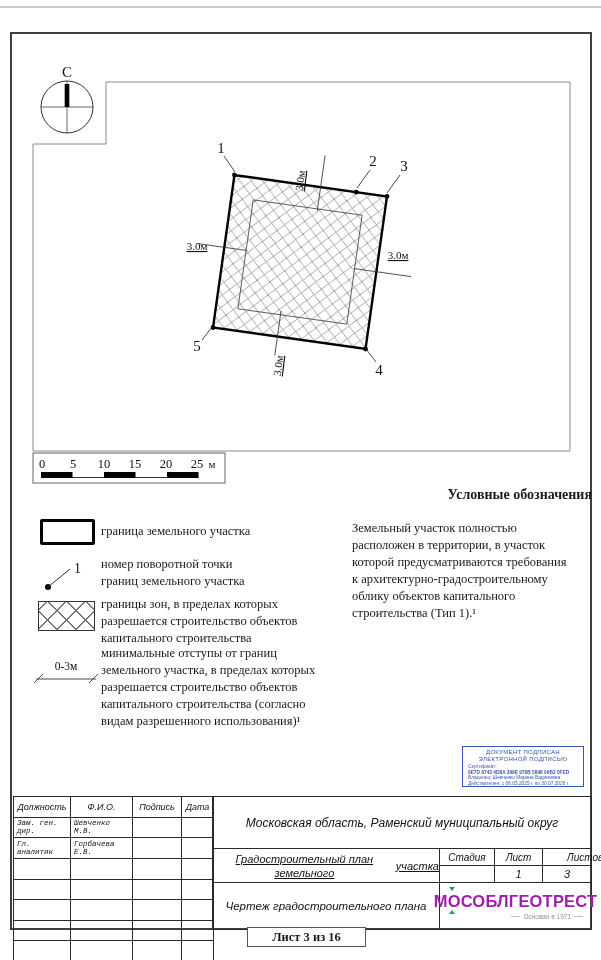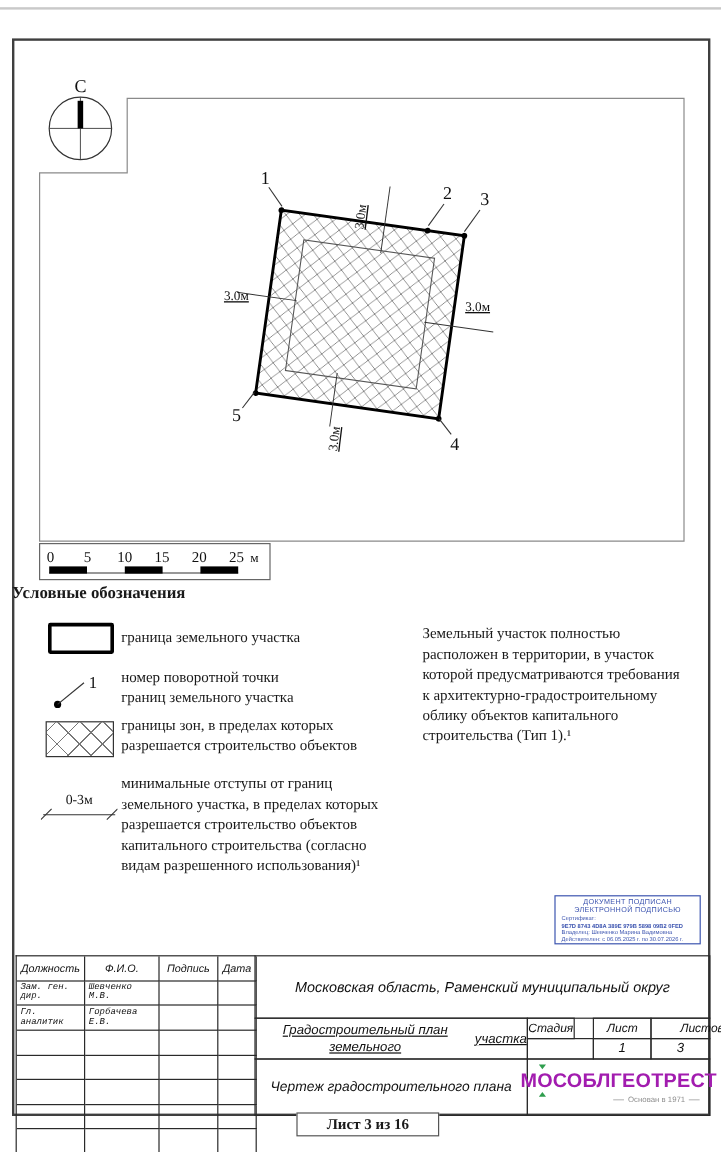--- a/index.html
+++ b/index.html
@@ -2,21 +2,21 @@
 <html><head>
 <meta charset="utf-8">
 <style>
   html,body{margin:0;padding:0;background:#fff;}
   .canvas{position:relative;width:601px;height:960px;background:#fff;overflow:hidden;
           font-family:"Liberation Serif",serif;color:#1a1a1a;}
   .abs{position:absolute;}
   .sep{left:0;top:6px;width:601px;height:2px;background:#cicaca;background:#c9c9c9;}
   .frame{left:10px;top:32px;width:582px;height:898px;border:2px solid #3f3f3f;box-sizing:border-box;}
   .doc-title{left:10px;top:37px;width:582px;text-align:center;font-weight:bold;font-size:15px;}
-  .legend-title{left:10px;top:487px;width:582px;text-align:left;font-weight:bold;font-size:14px;}
+  .legend-title{left:10px;top:487px;width:582px;text-align:right;font-weight:bold;font-size:14px;}
   .leg-text{font-size:12.5px;line-height:17px;}
   .leg-line{position:absolute;left:101px;white-space:nowrap;}
   .sym-rect{left:40px;top:519px;width:55px;height:26px;border:3px solid #000;border-radius:2px;box-sizing:border-box;}
   .sym-hatch{left:38px;top:601px;width:57px;height:30px;border:1px solid #333;box-sizing:border-box;
      background:
        repeating-linear-gradient(45deg, transparent 0 12.5px, #777 12.5px 13.5px),
        repeating-linear-gradient(-45deg, transparent 0 12.5px, #777 12.5px 13.5px);}
   .note{left:352px;top:520px;width:238px;font-size:12.5px;line-height:17px;}
   .stamp{left:462px;top:746px;width:122px;height:41px;border:1.5px solid #3d55b0;color:#3d55b0;
          box-sizing:border-box;padding-top:2px;font-family:"Liberation Sans",sans-serif;}
@@ -133,20 +133,21 @@
     <circle cx="8" cy="33" r="3" fill="#000"></circle>
     <line x1="8" y1="33" x2="30" y2="15" stroke="#333" stroke-width="1"></line>
     <text x="34" y="19" font-size="14">1</text>
   </svg>
   <div class="abs leg-text leg-line" style="top:556px;">номер поворотной точки</div>
   <div class="abs leg-text leg-line" style="top:573px;">границ земельного участка</div>
 
   <div class="abs sym-hatch"></div>
   <div class="abs leg-text leg-line" style="top:596px;">границы зон, в пределах которых</div>
   <div class="abs leg-text leg-line" style="top:613px;">разрешается строительство объектов</div>
+  <div class="abs leg-text leg-line" style="top:630px;">капитального строительства</div>
 
   <svg class="abs" style="left:34px;top:658px;" width="64" height="28">
     <text x="32" y="12" text-anchor="middle" font-size="11.5">0-3м</text>
     <line x1="2" y1="21" x2="62" y2="21" stroke="#333" stroke-width="0.9"></line>
     <line x1="0" y1="25" x2="9" y2="16" stroke="#333" stroke-width="0.9"></line>
     <line x1="55" y1="25" x2="64" y2="16" stroke="#333" stroke-width="0.9"></line>
   </svg>
   <div class="abs leg-text leg-line" style="top:645px;">минимальные отступы от границ</div>
   <div class="abs leg-text leg-line" style="top:662px;">земельного участка, в пределах которых</div>
   <div class="abs leg-text leg-line" style="top:679px;">разрешается строительство объектов</div>
@@ -209,21 +210,21 @@
       <div></div>
   </div>
 
   <div class="abs tb tb-cell loc">Московская область, Раменский муниципальный округ</div>
 
   <div class="abs tb tb-cell docname">
     <div>Градостроительный план земельного</div>
     <div>участка</div>
   </div>
 
-  <div class="abs tb tb-cell hcell" style="left:439px;top:848px;width:40px;height:18px;">Стадия</div>
+  <div class="abs tb tb-cell hcell" style="left:439px;top:848px;width:56px;height:18px;">Стадия</div>
   <div class="abs tb tb-cell hcell" style="left:494px;top:848px;width:49px;height:18px;">Лист</div>
   <div class="abs tb tb-cell hcell" style="left:542px;top:848px;width:50px;height:18px;padding-left:36px;">Листов</div>
   <div class="abs tb tb-cell vcell" style="left:439px;top:865px;width:56px;height:18px;"></div>
   <div class="abs tb tb-cell vcell" style="left:494px;top:865px;width:49px;height:18px;">1</div>
   <div class="abs tb tb-cell vcell" style="left:542px;top:865px;width:50px;height:18px;">3</div>
 
   <div class="abs tb tb-cell drawname">Чертеж градостроительного плана</div>
 
   <div class="abs tb-cell logocell">
     <div class="logo-name">

